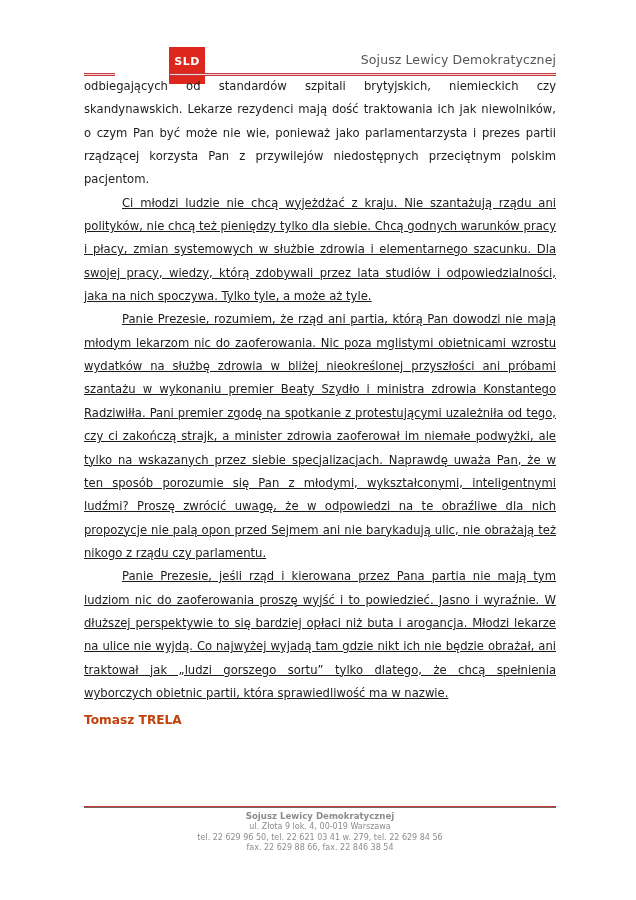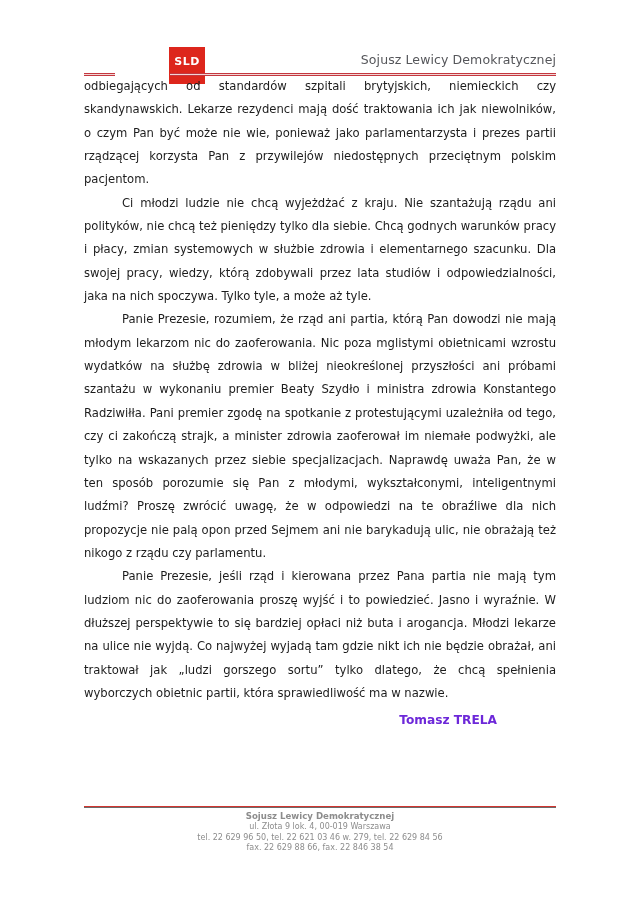--- a/index.html
+++ b/index.html
@@ -38,27 +38,27 @@
 
   
   .letter {
     position:absolute; left:84px; top:75px; width:472px;
   }
   .letter p {
     font-size:11.6px; line-height:23.35px;
     color:#1c1c1c;
     text-align:justify;
   }
-  .letter p.indent { text-indent:38px; }
+  .letter p.indent { text-indent:38px;text-decoration:underline; }
 
   
   .signature {
     position:absolute; left:84px; top:713px; width:472px;
-    text-align:right; padding-right:59px;
-    font-size:12.2px; font-weight:bold; color:#6d28d9;
+    text-align:left; padding-right:59px;
+    font-size:12.2px; font-weight:bold; color:#c2410c;
   }
 
   
   .footer { position:absolute; left:84px; top:806px; width:472px; }
   .footer-line {
     height:2px; background:#d23530;
     border-bottom:1px solid #6b6b6b;
   }
   .footer-text { margin-top:3px; text-align:center; color:#8c8c8c; }
   .footer-org  { font-size:8.6px; font-weight:bold; line-height:11px; }
@@ -85,18 +85,18 @@
     <p class="indent">Panie Prezesie, jeśli rząd i kierowana przez Pana partia nie mają tym ludziom nic do zaoferowania proszę wyjść i to powiedzieć. Jasno i wyraźnie. W dłuższej perspektywie to się bardziej opłaci niż buta i arogancja. Młodzi lekarze na ulice nie wyjdą. Co najwyżej wyjadą tam gdzie nikt ich nie będzie obrażał, ani traktował jak „ludzi gorszego sortu” tylko dlatego, że chcą spełnienia wyborczych obietnic partii, która sprawiedliwość ma w nazwie.</p>
   </div>
 
   <div class="signature">Tomasz TRELA</div>
 
   <div class="footer">
     <div class="footer-line"></div>
     <div class="footer-text">
       <div class="footer-org">Sojusz Lewicy Demokratycznej</div>
       <div class="footer-row">ul. Złota 9 lok. 4, 00-019 Warszawa</div>
-      <div class="footer-row">tel. 22 629 96 50, tel. 22 621 03 46 w. 279, tel. 22 629 84 56</div>
+      <div class="footer-row">tel. 22 629 96 50, tel. 22 621 03 41 w. 279, tel. 22 629 84 56</div>
       <div class="footer-row">fax. 22 629 88 66, fax. 22 846 38 54</div>
     </div>
   </div>
 
 </div>
 
 </body></html>

